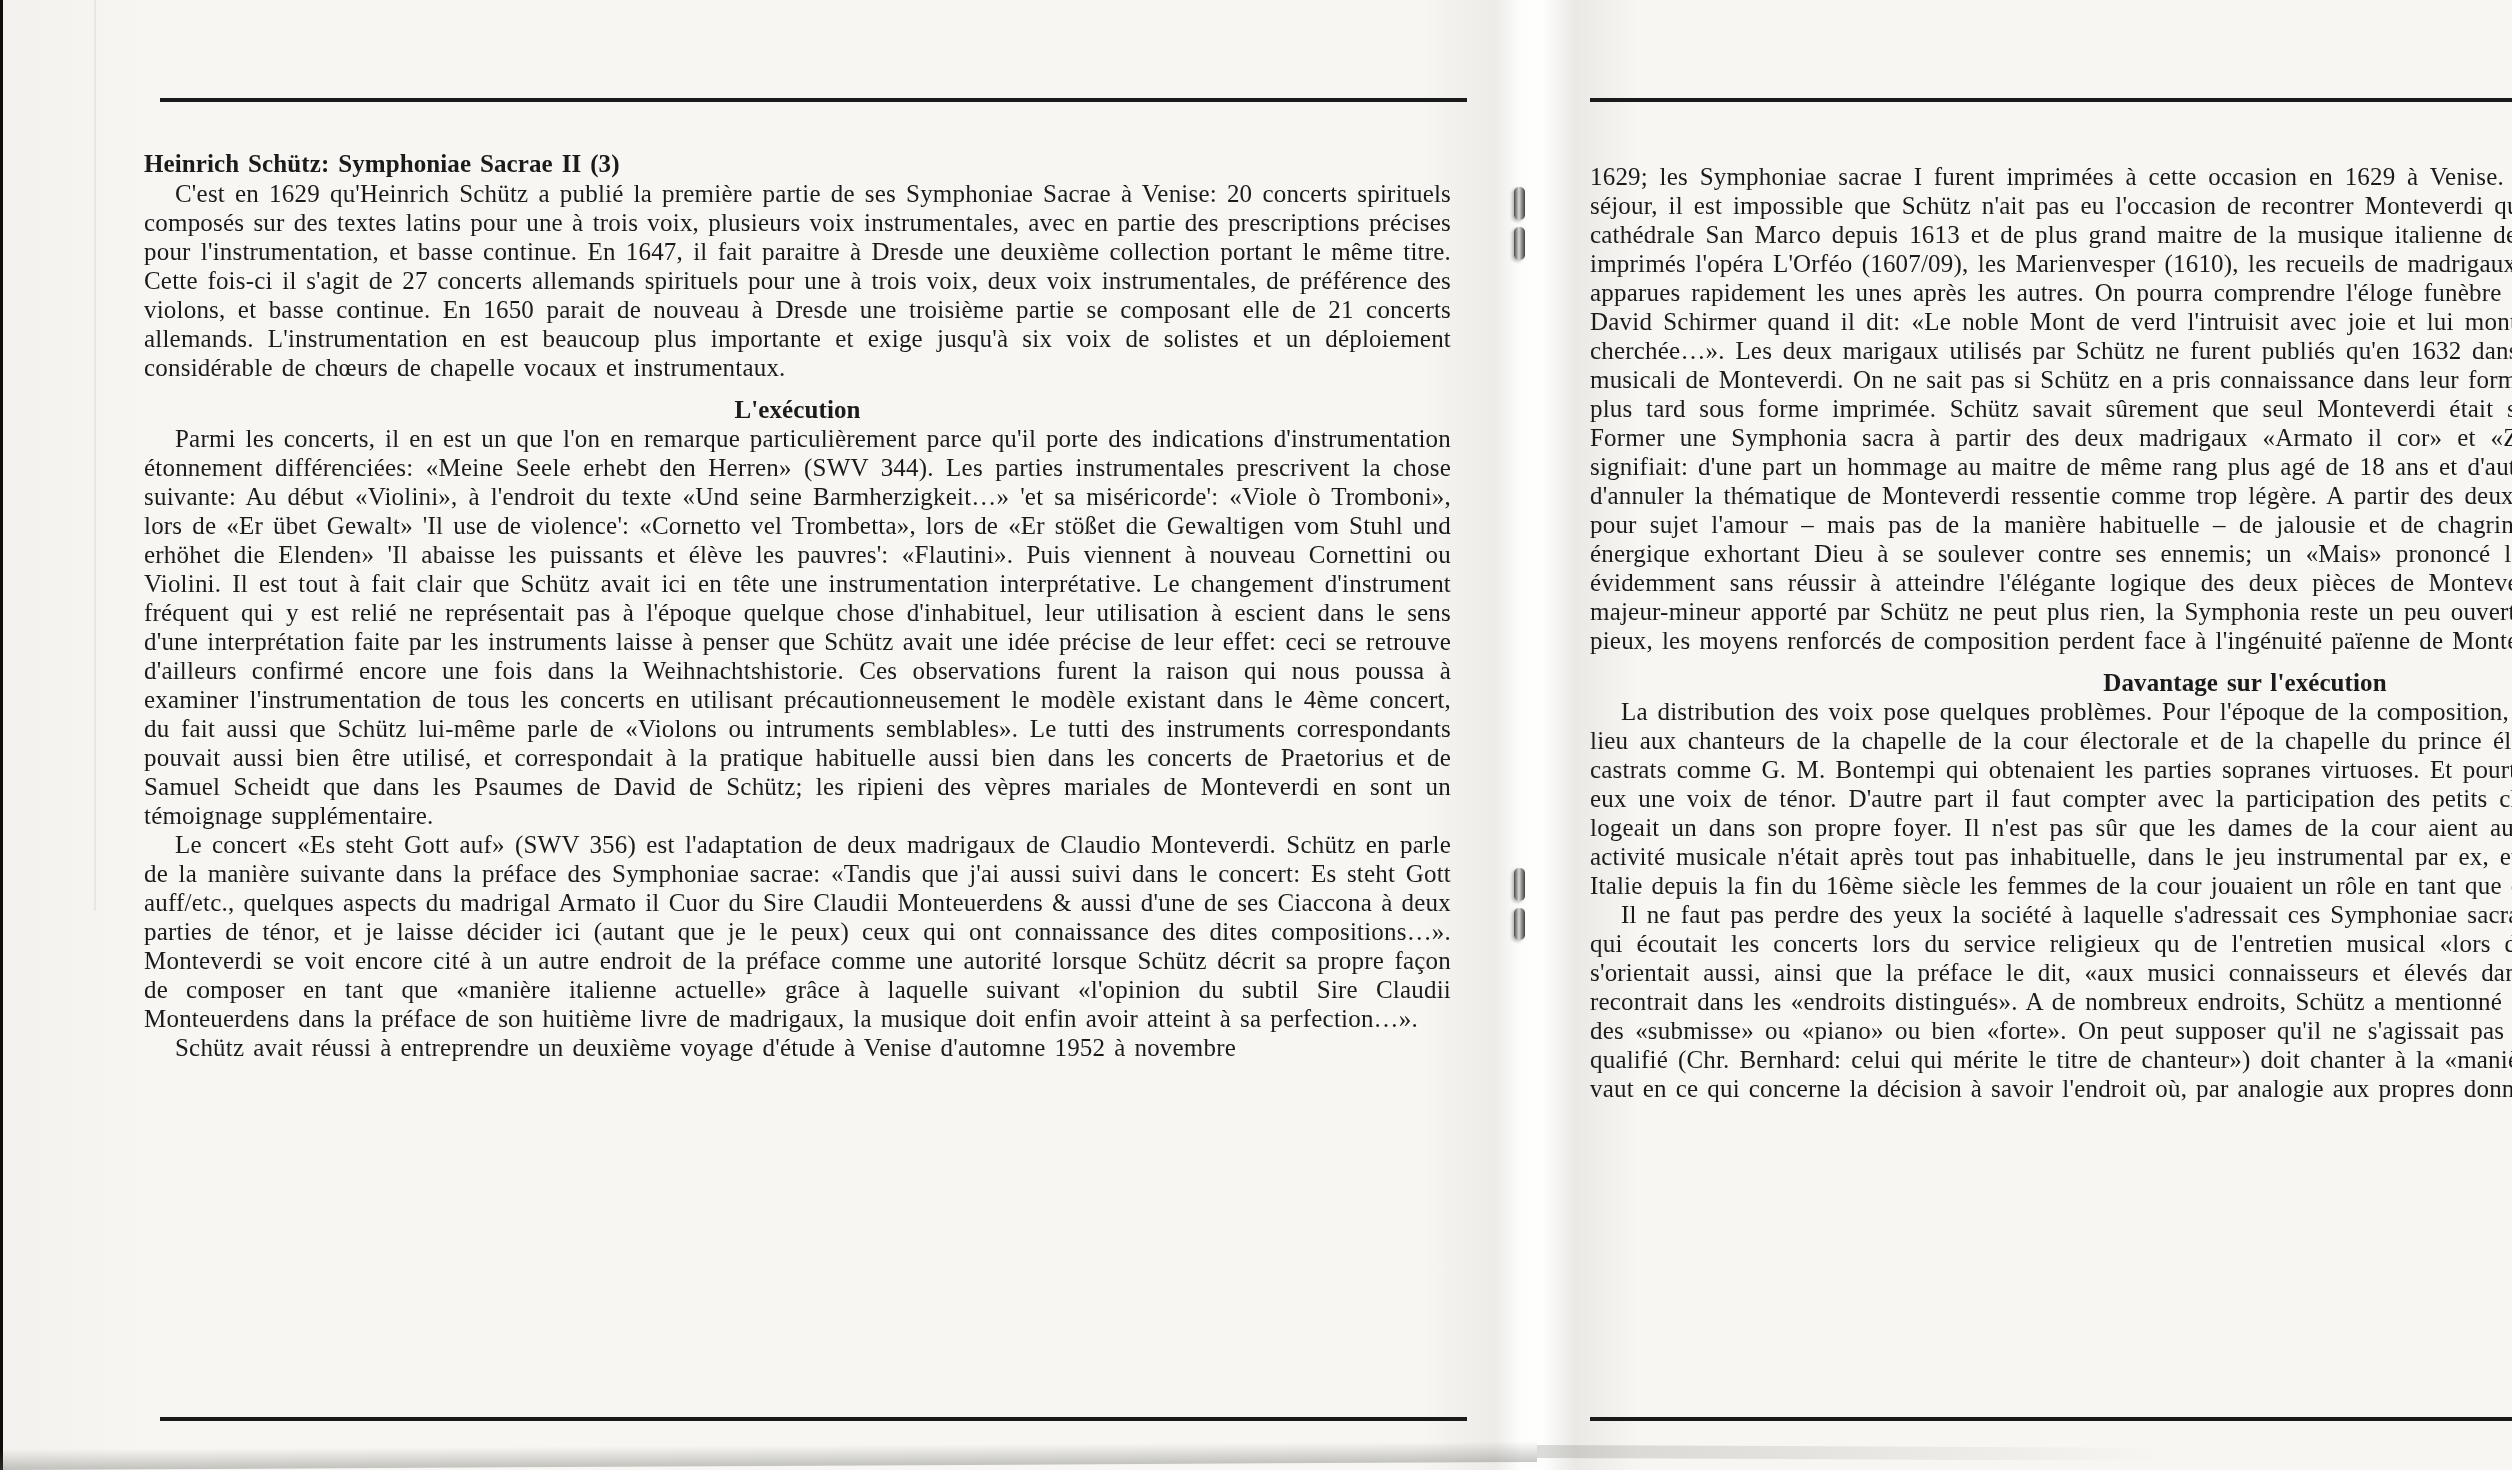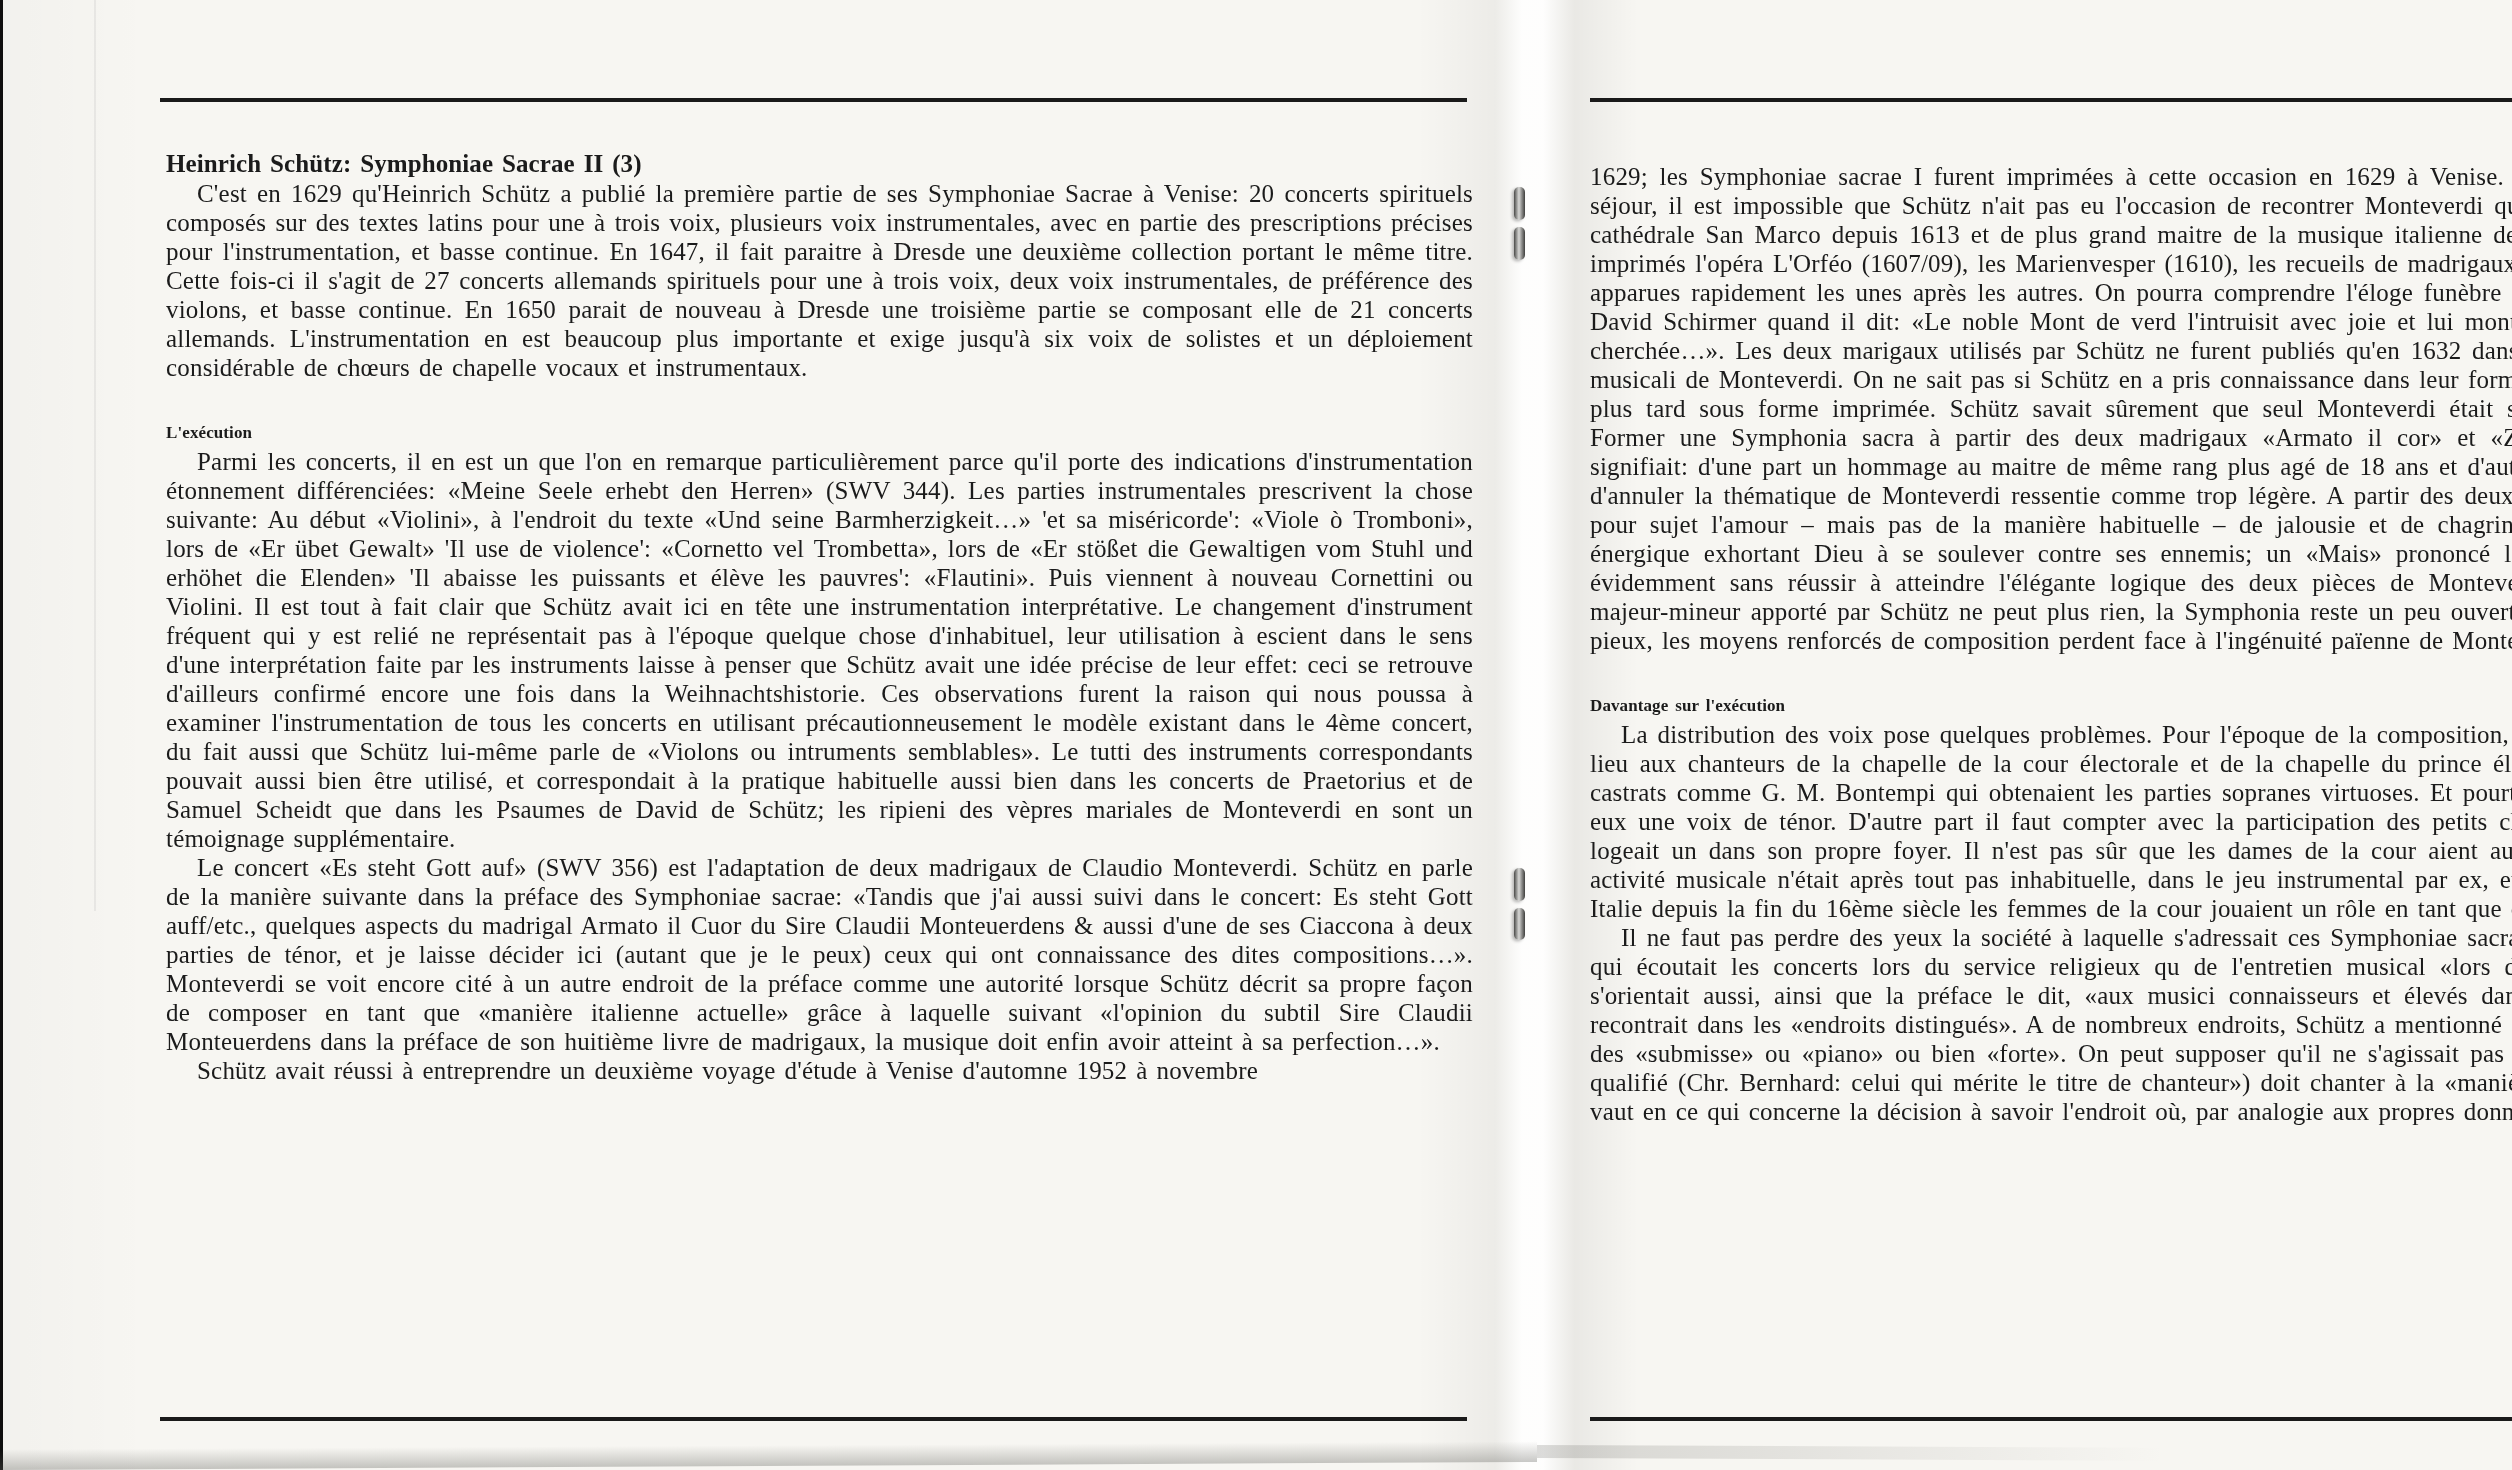--- a/index.html
+++ b/index.html
@@ -42,30 +42,30 @@
   .rule.br { left: 1590px; top: 1417px; width: 1310px; }
 
   .col {
     position: absolute;
     text-align: justify;
     font-size: 25px;
     line-height: 29px;
     letter-spacing: 0.2px;
     word-spacing: 2.5px;
   }
-  .col.left  { left: 166px;  top: 149px; width: 1307px; }
+  .col.left  { left: 144px;  top: 149px; width: 1307px; }
   .col.right { left: 1590px; top: 162px; width: 1310px; }
 
   .col h1 {
     font-size: 25px; line-height: 30px; margin: 0; font-weight: bold;
     text-align: left; letter-spacing: 0.1px;
   }
   .col h2 {
-    font-size: 17px; line-height: 29px; margin: 36px 0 0 0; font-weight: bold;
-    text-align: left; letter-spacing: 0.1px;
+    font-size: 25px; line-height: 29px; margin: 13px 0 0 0; font-weight: bold;
+    text-align: center; letter-spacing: 0.1px;
   }
   .col p { margin: 0; }
   .col p.indent { text-indent: 31px; }
 
   
   .staple {
     position: absolute; left: 1514px; width: 11px; border-radius: 5px;
     background: linear-gradient(to right, #4a4a48 0%, #d9d9d7 45%, #8f8f8d 70%, #3f3f3d 100%);
     box-shadow: -2px 1.5px 3px rgba(0,0,0,0.25);
   }

